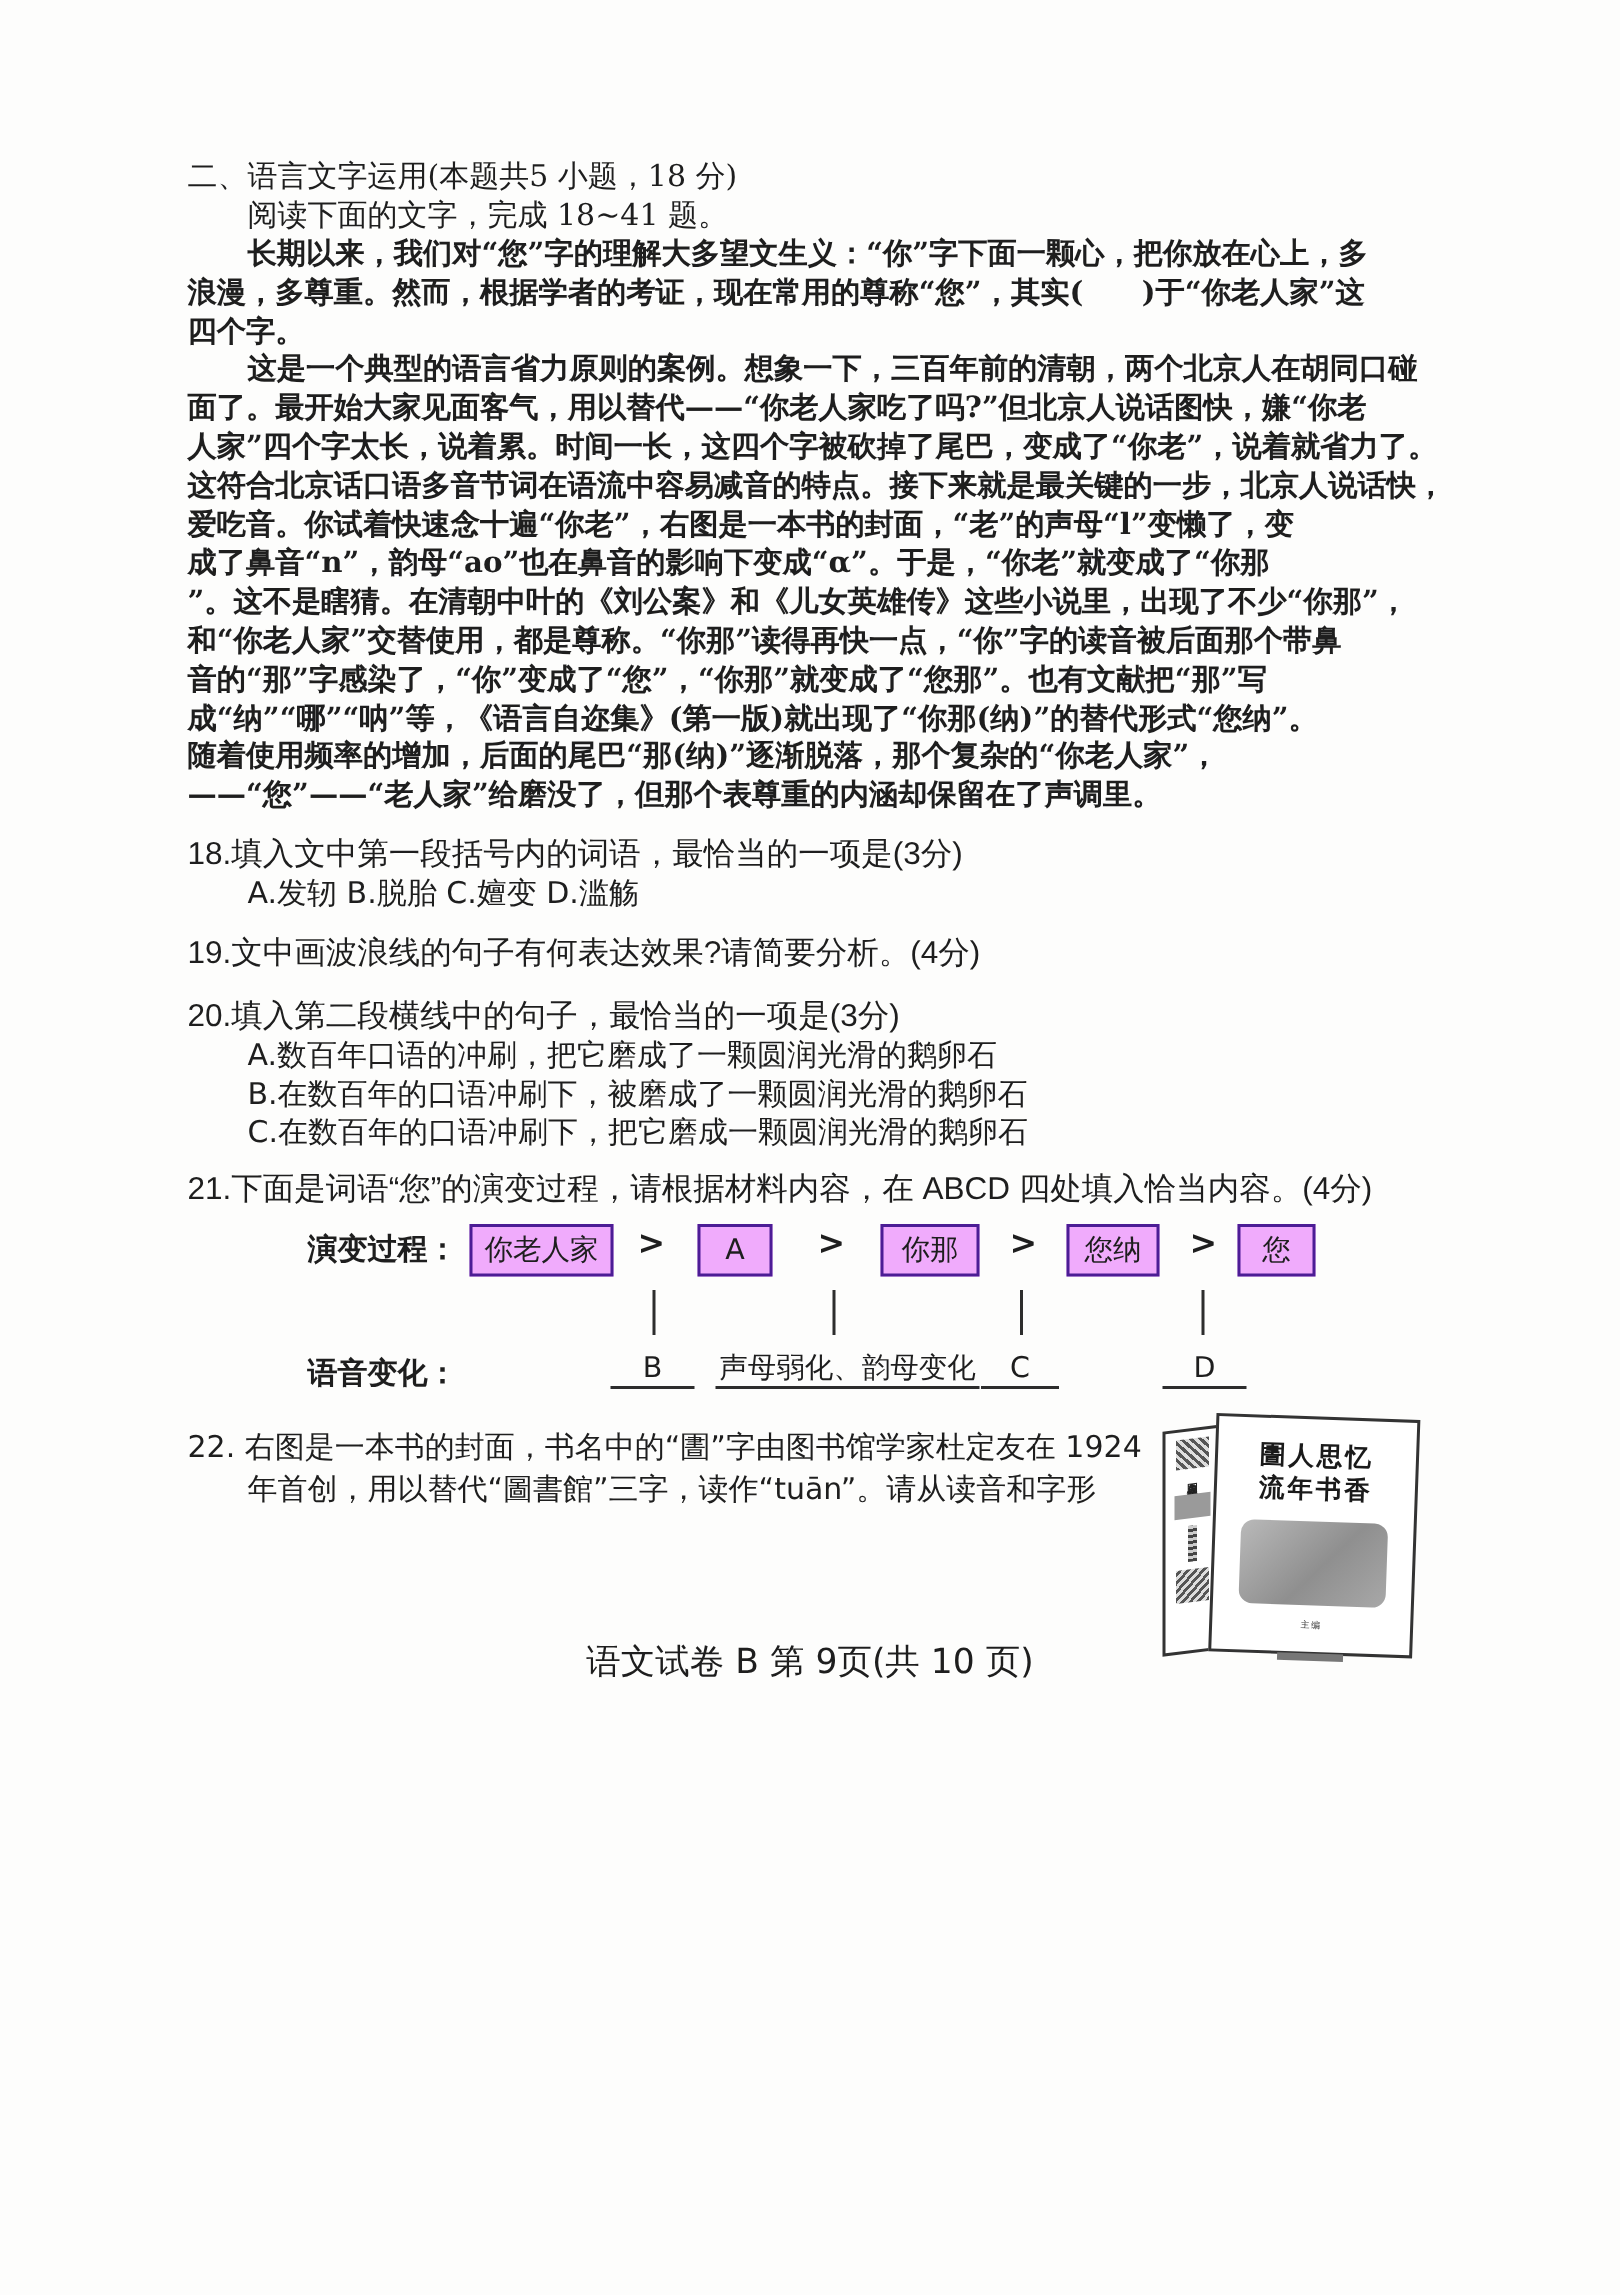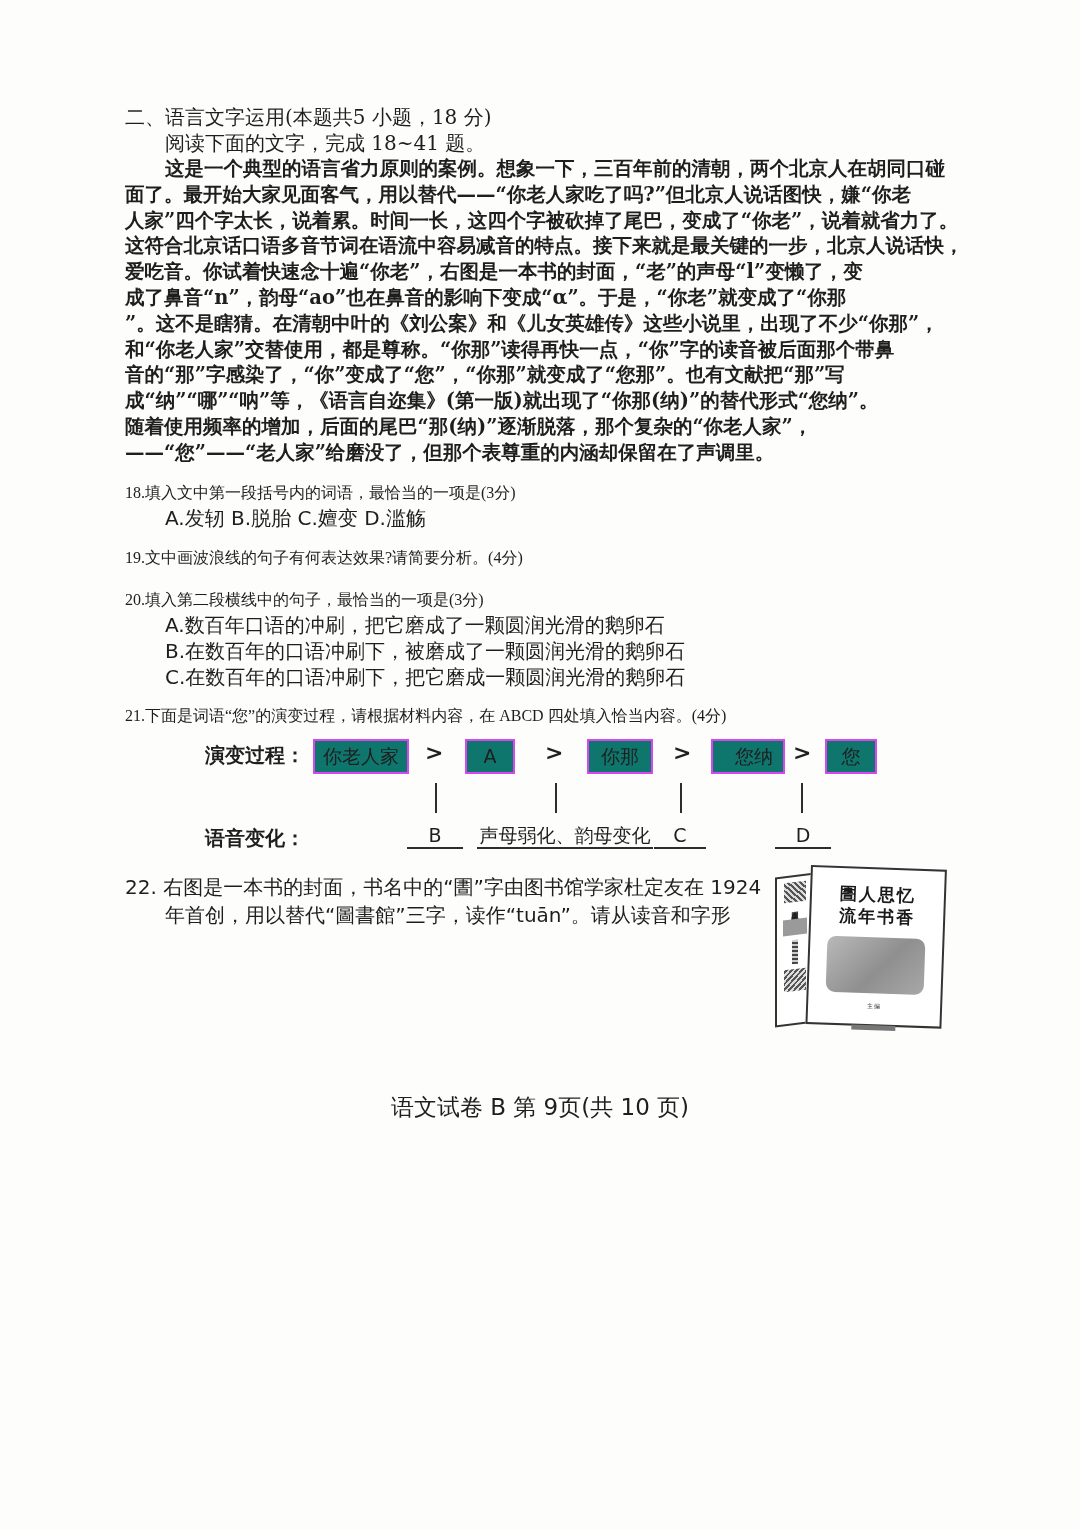--- a/index.html
+++ b/index.html
@@ -14,28 +14,28 @@
   .content{
     position:absolute;left:125px;top:104px;width:845px;
   }
   
   .heading{font-family:"DejaVu Serif", serif;font-size:20px;line-height:26px;white-space:nowrap;}
   .intro{font-family:"DejaVu Serif", serif;font-size:20px;line-height:26px;padding-left:40px;white-space:nowrap;}
   
   .pline{font-size:19.5px;line-height:25.8px;white-space:nowrap;font-weight:600;}
   .indent{padding-left:40px;}
   
-  .q{font-family:Liberation Serif, serif;font-size:16px;line-height:26px;white-space:nowrap;}
+  .q{font-family:Liberation Sans, sans-serif;font-size:21px;line-height:26px;white-space:nowrap;}
   .opt{font-family:"DejaVu Sans", sans-serif;font-size:20px;line-height:25.8px;padding-left:40px;white-space:nowrap;}
   .gap14{margin-top:14px;} .gap16{margin-top:16px;} .gap12{margin-top:12px;}
   
   .diagram{position:relative;height:118px;margin-top:10px;}
   .dlabel{position:absolute;font-family:"DejaVu Sans", sans-serif;font-weight:bold;font-size:20px;white-space:nowrap;}
-  .dbox{position:absolute;top:0;height:31px;line-height:31px;border:2px solid #d946ef;
-        font-family:"DejaVu Sans", sans-serif;font-size:19px;text-align:center;background:#0f766e;}
+  .dbox{position:absolute;top:0;height:31px;line-height:31px;border:2px solid #4c1d95;
+        font-family:"DejaVu Sans", sans-serif;font-size:19px;text-align:center;background:#f0abfc;}
   .darr{position:absolute;top:1px;font-family:"DejaVu Sans", sans-serif;font-size:22px;font-weight:bold;}
   .vline{position:absolute;top:44px;width:2px;height:30px;background:#2d2d2d;}
   .blank{position:absolute;top:84px;border-bottom:2px solid #2d2d2d;text-align:center;
          font-family:"DejaVu Sans", sans-serif;font-size:19px;line-height:24px;white-space:nowrap;}
   
   .q22wrap{position:relative;margin-top:16px;}
   .q22line{font-family:"DejaVu Sans", sans-serif;font-size:20px;line-height:28px;white-space:nowrap;}
   .hang{padding-left:40px;}
   .book{position:absolute;left:648px;top:-8px;width:175px;height:165px;}
   .spine{position:absolute;left:2px;top:10px;width:36px;height:146px;border:2px solid #333;background:#fff;
@@ -58,20 +58,25 @@
 </style>
 </head>
 <body>
 
 <div class="page">
   <div class="content">
 
     <div class="heading">二、语言文字运用(本题共5 小题，18 分)</div>
     <div class="intro">阅读下面的文字，完成 18~41 题。</div>
 
+    <div>
+      <div class="pline indent">长期以来，我们对“您”字的理解大多望文生义：“你”字下面一颗心，把你放在心上，多</div>
+      <div class="pline">浪漫，多尊重。然而，根据学者的考证，现在常用的尊称“您”，其实(　　)于“你老人家”这</div>
+      <div class="pline">四个字。</div>
+    </div>
 
     <div>
       <div class="pline indent">这是一个典型的语言省力原则的案例。想象一下，三百年前的清朝，两个北京人在胡同口碰</div>
       <div class="pline">面了。最开始大家见面客气，用以替代——“你老人家吃了吗?”但北京人说话图快，嫌“你老</div>
       <div class="pline">人家”四个字太长，说着累。时间一长，这四个字被砍掉了尾巴，变成了“你老”，说着就省力了。</div>
       <div class="pline">这符合北京话口语多音节词在语流中容易减音的特点。接下来就是最关键的一步，北京人说话快，</div>
       <div class="pline">爱吃音。你试着快速念十遍“你老”，右图是一本书的封面，“老”的声母“l”变懒了，变</div>
       <div class="pline">成了鼻音“n”，韵母“ao”也在鼻音的影响下变成“α”。于是，“你老”就变成了“你那</div>
       <div class="pline">”。这不是瞎猜。在清朝中叶的《刘公案》和《儿女英雄传》这些小说里，出现了不少“你那”，</div>
       <div class="pline">和“你老人家”交替使用，都是尊称。“你那”读得再快一点，“你”字的读音被后面那个带鼻</div>
@@ -94,21 +99,21 @@
     <div class="q gap12">21.下面是词语“您”的演变过程，请根据材料内容，在 ABCD 四处填入恰当内容。(4分)</div>
 
     <div class="diagram">
       <div class="dlabel" style="left:80px;top:3px;">演变过程：</div>
       <div class="dbox" style="left:188px;width:92px;">你老人家</div>
       <div class="darr" style="left:300px;">&gt;</div>
       <div class="dbox" style="left:340px;width:46px;">A</div>
       <div class="darr" style="left:420px;">&gt;</div>
       <div class="dbox" style="left:462px;width:62px;">你那</div>
       <div class="darr" style="left:548px;">&gt;</div>
-      <div class="dbox" style="left:586px;width:58px;padding-left:12px;">您纳</div>
+      <div class="dbox" style="left:586px;width:58px;">您纳</div>
       <div class="darr" style="left:668px;">&gt;</div>
       <div class="dbox" style="left:700px;width:48px;">您</div>
 
       <div class="vline" style="left:310px;"></div>
       <div class="vline" style="left:430px;"></div>
       <div class="vline" style="left:555px;"></div>
       <div class="vline" style="left:676px;"></div>
 
       <div class="dlabel" style="left:80px;top:86px;">语音变化：</div>
       <div class="blank" style="left:282px;width:56px;">B</div>

